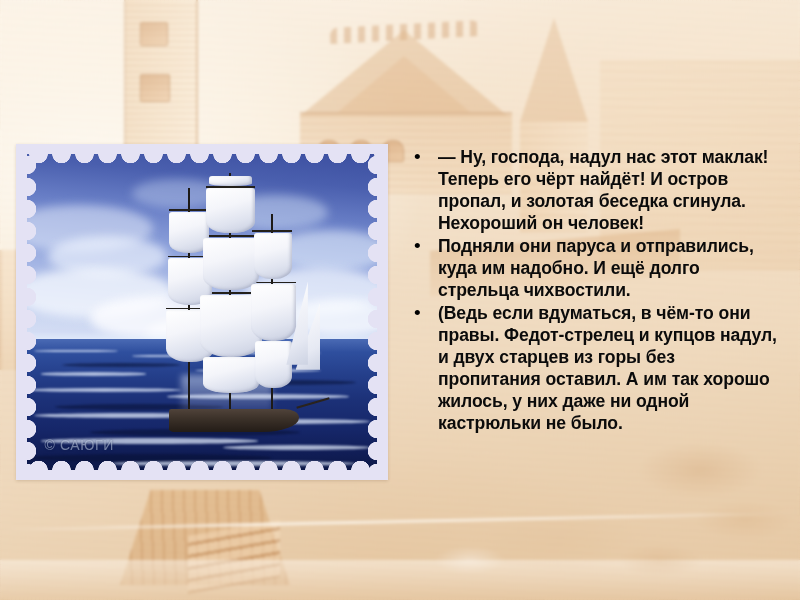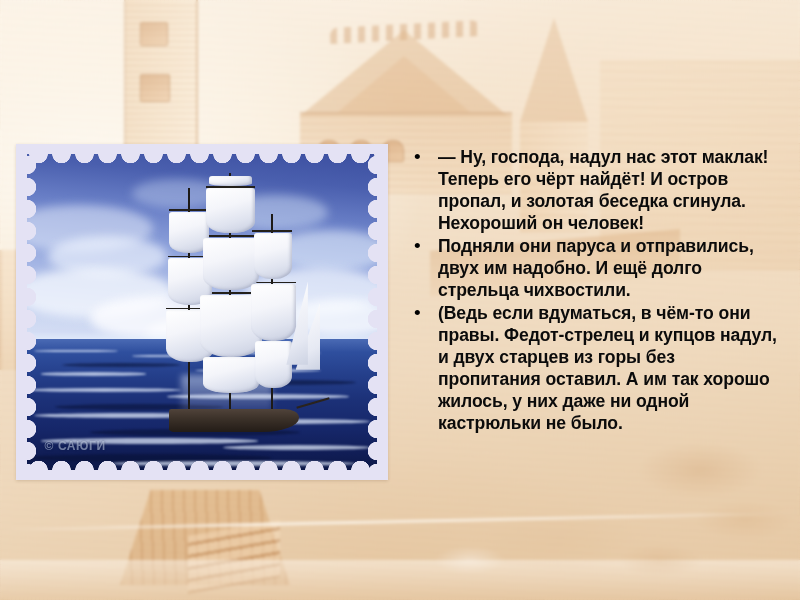--- a/index.html
+++ b/index.html
@@ -260,23 +260,23 @@
   }
   .reflection {
     position: absolute;
     left: 44%; top: 70%; width: 26%; height: 14%;
     background: linear-gradient(180deg, rgba(228,236,252,0.5), rgba(228,236,252,0));
     filter: blur(3px);
   }
   .watermark {
     position: absolute;
     left: 5%; bottom: 5.5%;
-    font-size: 12px;
+    font-size: 14px;
     letter-spacing: 0.6px;
-    font-weight: bold;
+    font-weight: normal;
     color: rgba(215,228,248,0.5);
     text-shadow: 0 0 2px rgba(10,20,60,0.5);
     white-space: nowrap;
   }
 
   
   #textblock {
     position: absolute;
     left: 410px;
     top: 146px;
@@ -424,21 +424,21 @@
 
   <div id="textblock">
 
     <div class="bullet-row">
       <div class="bullet-dot">•</div>
       <div class="bullet-text">— Ну, господа, надул нас этот маклак! Теперь его чёрт найдёт! И остров пропал, и золотая беседка сгинула. Нехороший он человек!</div>
     </div>
 
     <div class="bullet-row">
       <div class="bullet-dot">•</div>
-      <div class="bullet-text">Подняли они паруса и отправились, двух им надобно. И ещё долго стрельца чихвостили.</div>
+      <div class="bullet-text">Подняли они паруса и отправились, куда им надобно. И ещё долго стрельца чихвостили.</div>
     </div>
 
     <div class="bullet-row">
       <div class="bullet-dot">•</div>
       <div class="bullet-text">(Ведь если вдуматься, в чём-то они правы. Федот-стрелец и купцов надул, и двух старцев из горы без пропитания оставил. А им так хорошо жилось, у них даже ни одной кастрюльки не было.</div>
     </div>
 
   </div>
 
 </div>

